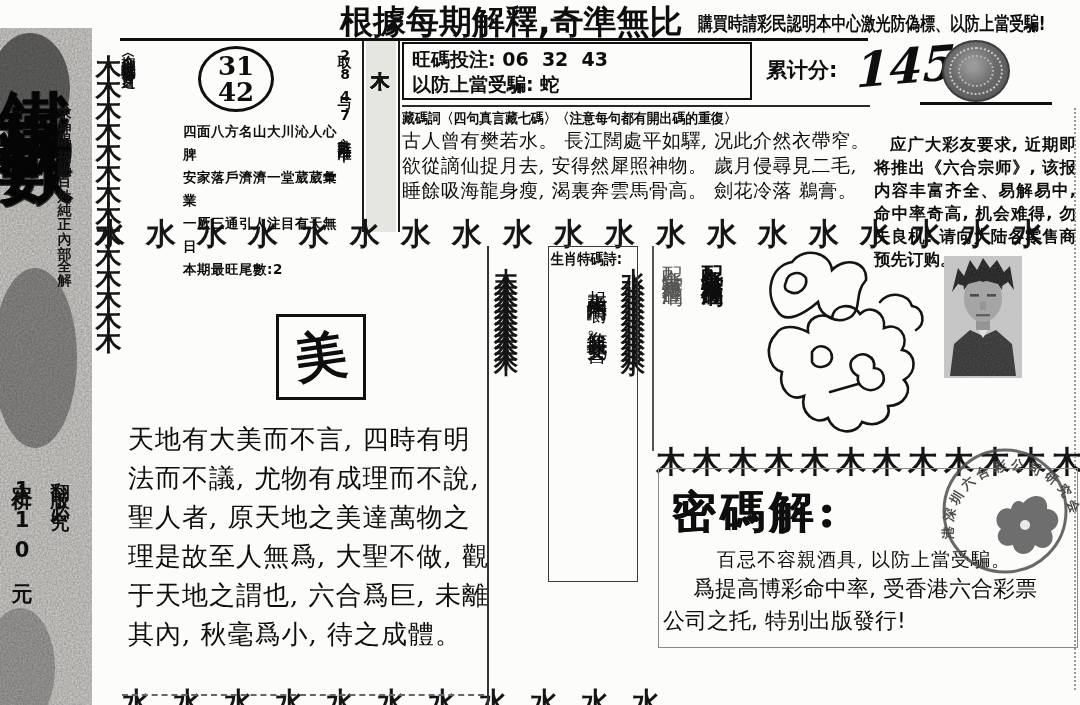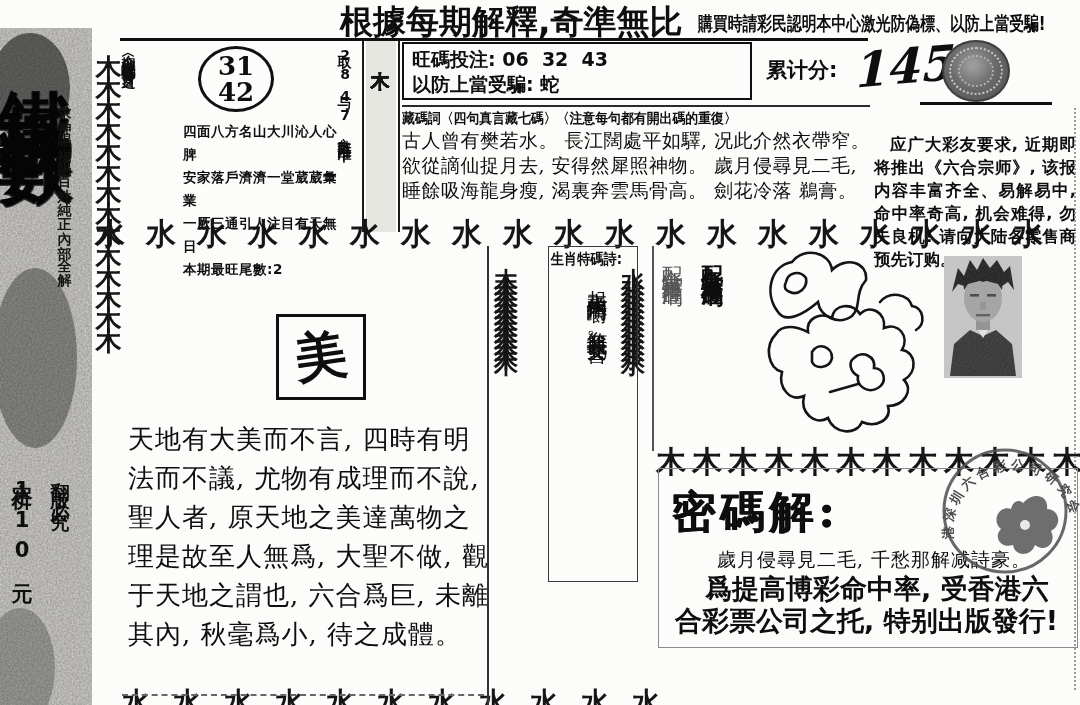--- a/index.html
+++ b/index.html
@@ -79,21 +79,21 @@
   #purple1{left:658px;top:250px;font-weight:500;color:#2d2d2d;opacity:.8;}
   #purple2{left:697px;top:248px;font-size:22px;font-weight:900;}
 
   #scribble{left:734px;top:242px;}
   #photo{left:944px;top:256px;width:78px;height:122px;}
 
   #secret-box{left:658px;top:468px;width:420px;height:180px;border:1.5px solid #8a8a8a;box-sizing:border-box;}
   #secret-title{position:absolute;left:12px;top:14px;font-size:44px;font-weight:900;letter-spacing:5px;
      font-family:"DejaVu Serif",serif;text-shadow:1px 0 #000;}
   #secret-poem{position:absolute;left:58px;top:78px;font-size:19px;letter-spacing:1px;white-space:nowrap;}
-  #secret-notice{position:absolute;left:16px;top:104px;width:390px;font-size:27px;font-weight:700;
+  #secret-notice{position:absolute;left:4px;top:104px;width:390px;font-size:22px;font-weight:400;
      line-height:32px;text-indent:30px;}
   #stamp{position:absolute;right:-6px;top:-26px;}
 
   #bottom-dash{left:122px;top:694px;width:362px;border-top:2px dashed #666;}
 </style>
 </head>
 <body>
 
 <div id="page">
 
@@ -203,21 +203,21 @@
     <path d="M20,34 Q18,20 30,18 Q39,14 50,18 Q60,20 58,34 L54,28 L39,24 L24,28 Z" fill="#181818"></path>
     <rect x="26" y="38" width="9" height="2.6" fill="#3c3c3c"></rect>
     <rect x="43" y="38" width="9" height="2.6" fill="#3c3c3c"></rect>
     <rect x="36" y="46" width="6" height="8" fill="#909090"></rect>
     <rect x="32" y="58" width="14" height="2.4" fill="#555"></rect>
     <rect width="78" height="122" filter="url(#grain)"></rect>
   </svg>
 
   <div id="secret-box" class="abs">
     <div id="secret-title">密碼解:</div>
-    <div id="secret-poem" class="serif">歲月侵尋見二毛, 千愁那解减詩豪。</div>
+    <div id="secret-poem" class="serif">百忌不容親酒具, 以防上當受騙。</div>
     <div id="secret-notice">爲提高博彩命中率, 受香港六合彩票公司之托, 特别出版發行!</div>
     <svg id="stamp" width="162" height="146" viewBox="0 0 162 146">
       <circle cx="84" cy="68" r="61" fill="none" stroke="#4e4e4e" stroke-width="3" opacity="0.85"></circle>
       <defs>
           <path id="arcT" d="M32,96 A56,56 0 1 1 152,78"></path>
         </defs>
       <text font-size="13" fill="#4a4a4a" font-weight="bold" letter-spacing="4">
         <textPath href="#arcT">港深圳六合彩公司研究会</textPath>
       </text>
       <g fill="#555">

